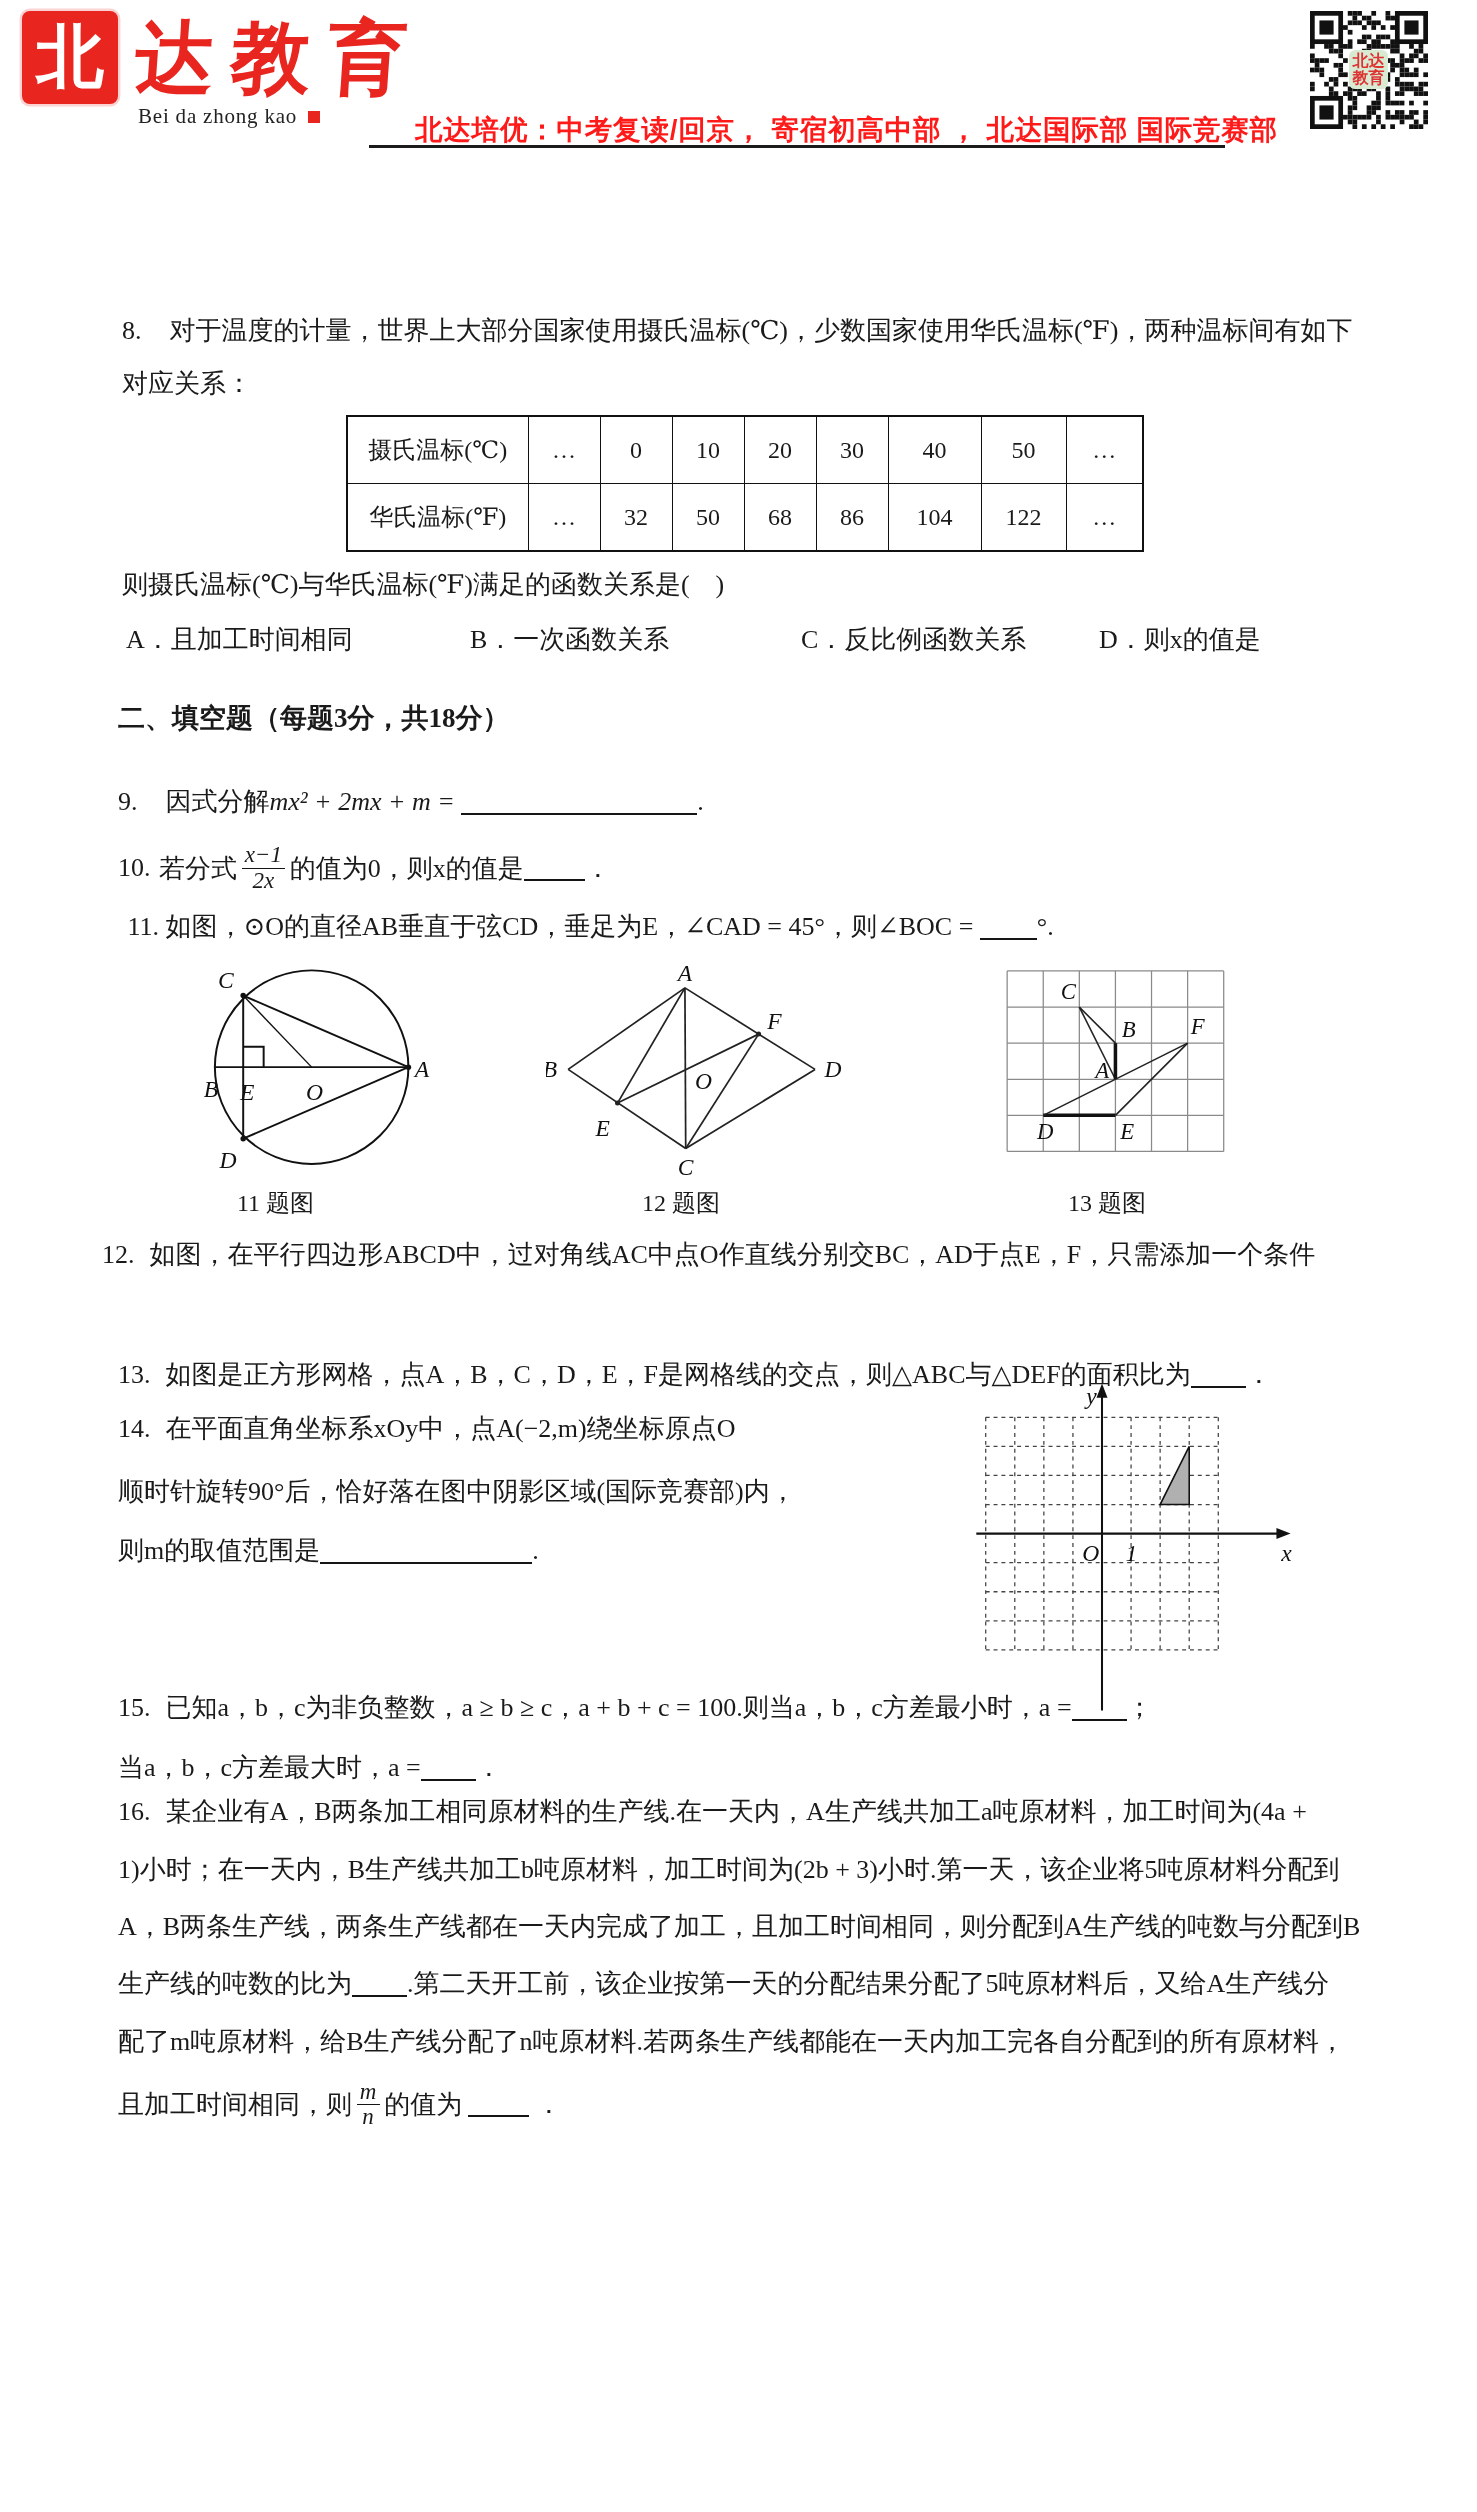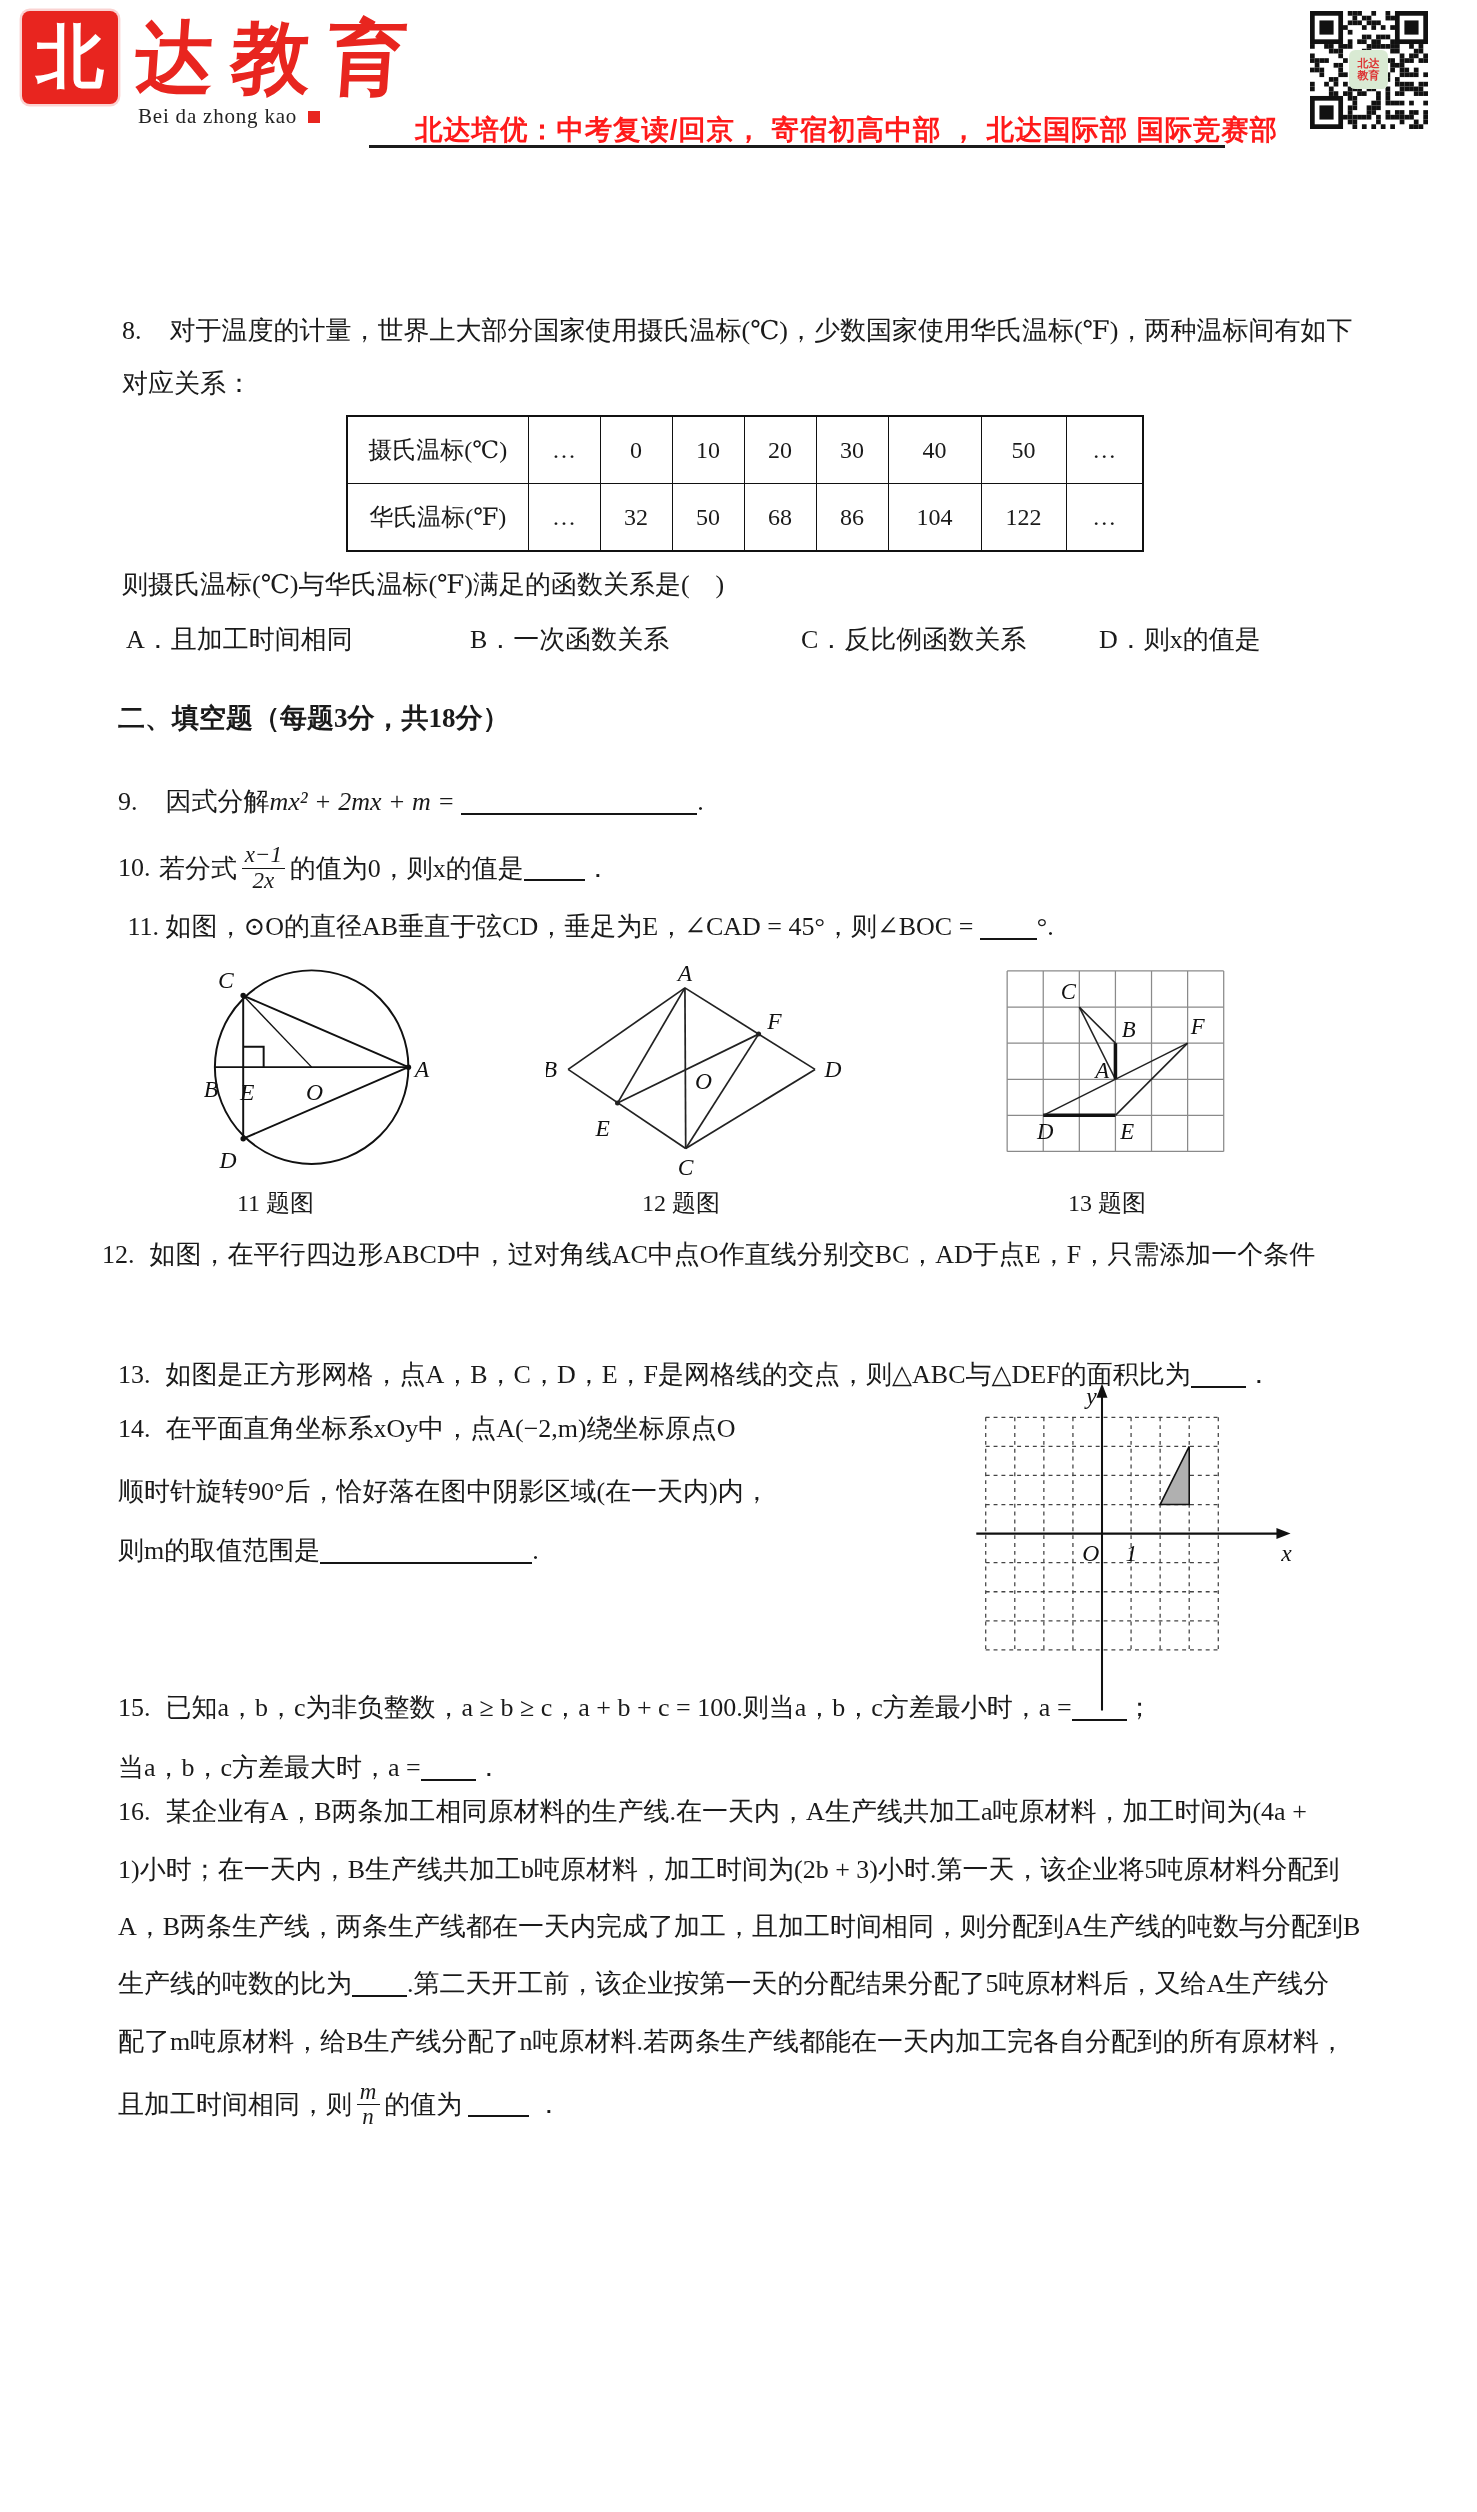--- a/index.html
+++ b/index.html
@@ -13,21 +13,21 @@
   .brand{position:absolute;left:135px;top:6.3px;font-size:79px;font-weight:bold;color:#e8251f;
          letter-spacing:17.3px;font-family:"Liberation Serif",serif;transform:skewX(-4deg);}
   .brand-sub{position:absolute;left:138px;top:104px;font-size:21px;color:#222;letter-spacing:0.8px;}
   .brand-sub .sq{display:inline-block;width:11.8px;height:11.8px;background:#e8251f;margin-left:11px;}
   .tagline{position:absolute;left:415px;top:112px;font-size:27.5px;font-weight:bold;color:#ff1a1a;
            font-family:"Liberation Sans",sans-serif;letter-spacing:0.8px;white-space:nowrap;}
   .hdr-line{position:absolute;left:369px;top:145px;width:856px;height:3.1px;background:#1b1b1b;}
   .qr{position:absolute;left:1310px;top:11px;width:118px;height:118px;}
   .qr-center{position:absolute;left:39px;top:39px;width:39px;height:39px;background:#d9ead3;border-radius:6.3px;
              display:flex;flex-direction:column;align-items:center;justify-content:center;line-height:1.05;}
-  .qr-center span{color:#d33;font-size:11px;font-weight:bold;font-family:"Liberation Serif",serif;text-align:center;}
+  .qr-center span{color:#d33;font-size:16px;font-weight:bold;font-family:"Liberation Serif",serif;text-align:center;}
   
   .row{position:absolute;white-space:nowrap;font-size:26px;}
   .row .qnum{display:inline-block;min-width:41px;}
   .math{font-style:italic;}
   .blank{display:inline-block;border-bottom:2.4px solid #151515;height:23.6px;vertical-align:-4.7px;}
   .sect{font-weight:bold;font-size:27px;}
   .frac{display:inline-flex;flex-direction:column;align-items:center;font-style:italic;
         vertical-align:middle;line-height:1.05;font-size:23px;margin:0 4.7px;}
   .frac .fnum{display:block;border-bottom:1.6px solid #151515;padding:0 3.1px;}
   .frac .fden{display:block;padding:0 3.1px;}
@@ -451,21 +451,21 @@
   <div class="row" style="left:118px;top:1357px;">
     <span class="qnum">13.</span>
     <span>如图是正方形网格，点A，B，C，D，E，F是网格线的交点，则△ABC与△DEF的面积比为</span><span class="blank" style="width:55px"></span><span>．</span>
   </div>
 
   <div class="row" style="left:118px;top:1411px;">
     <span class="qnum">14.</span>
     <span>在平面直角坐标系xOy中，点A(−2,m)绕坐标原点O</span>
   </div>
   <div class="row" style="left:118px;top:1474px;">
-    <span>顺时针旋转90°后，恰好落在图中阴影区域(在一天内)内，</span>
+    <span>顺时针旋转90°后，恰好落在图中阴影区域(国际竞赛部)内，</span>
   </div>
   <div class="row" style="left:118px;top:1533px;">
     <span>则m的取值范围是</span><span class="blank" style="width:212px"></span><span>.</span>
   </div>
 
   <svg class="abs" style="left:970px;top:1374px;" width="330" height="342" viewBox="0 0 420 435">
     <g stroke="#444" stroke-width="1.6" stroke-dasharray="5,5">
       <line x1="20" y1="55" x2="20" y2="351"></line>
         <line x1="57" y1="55" x2="57" y2="351"></line>
       <line x1="94" y1="55" x2="94" y2="351"></line>

